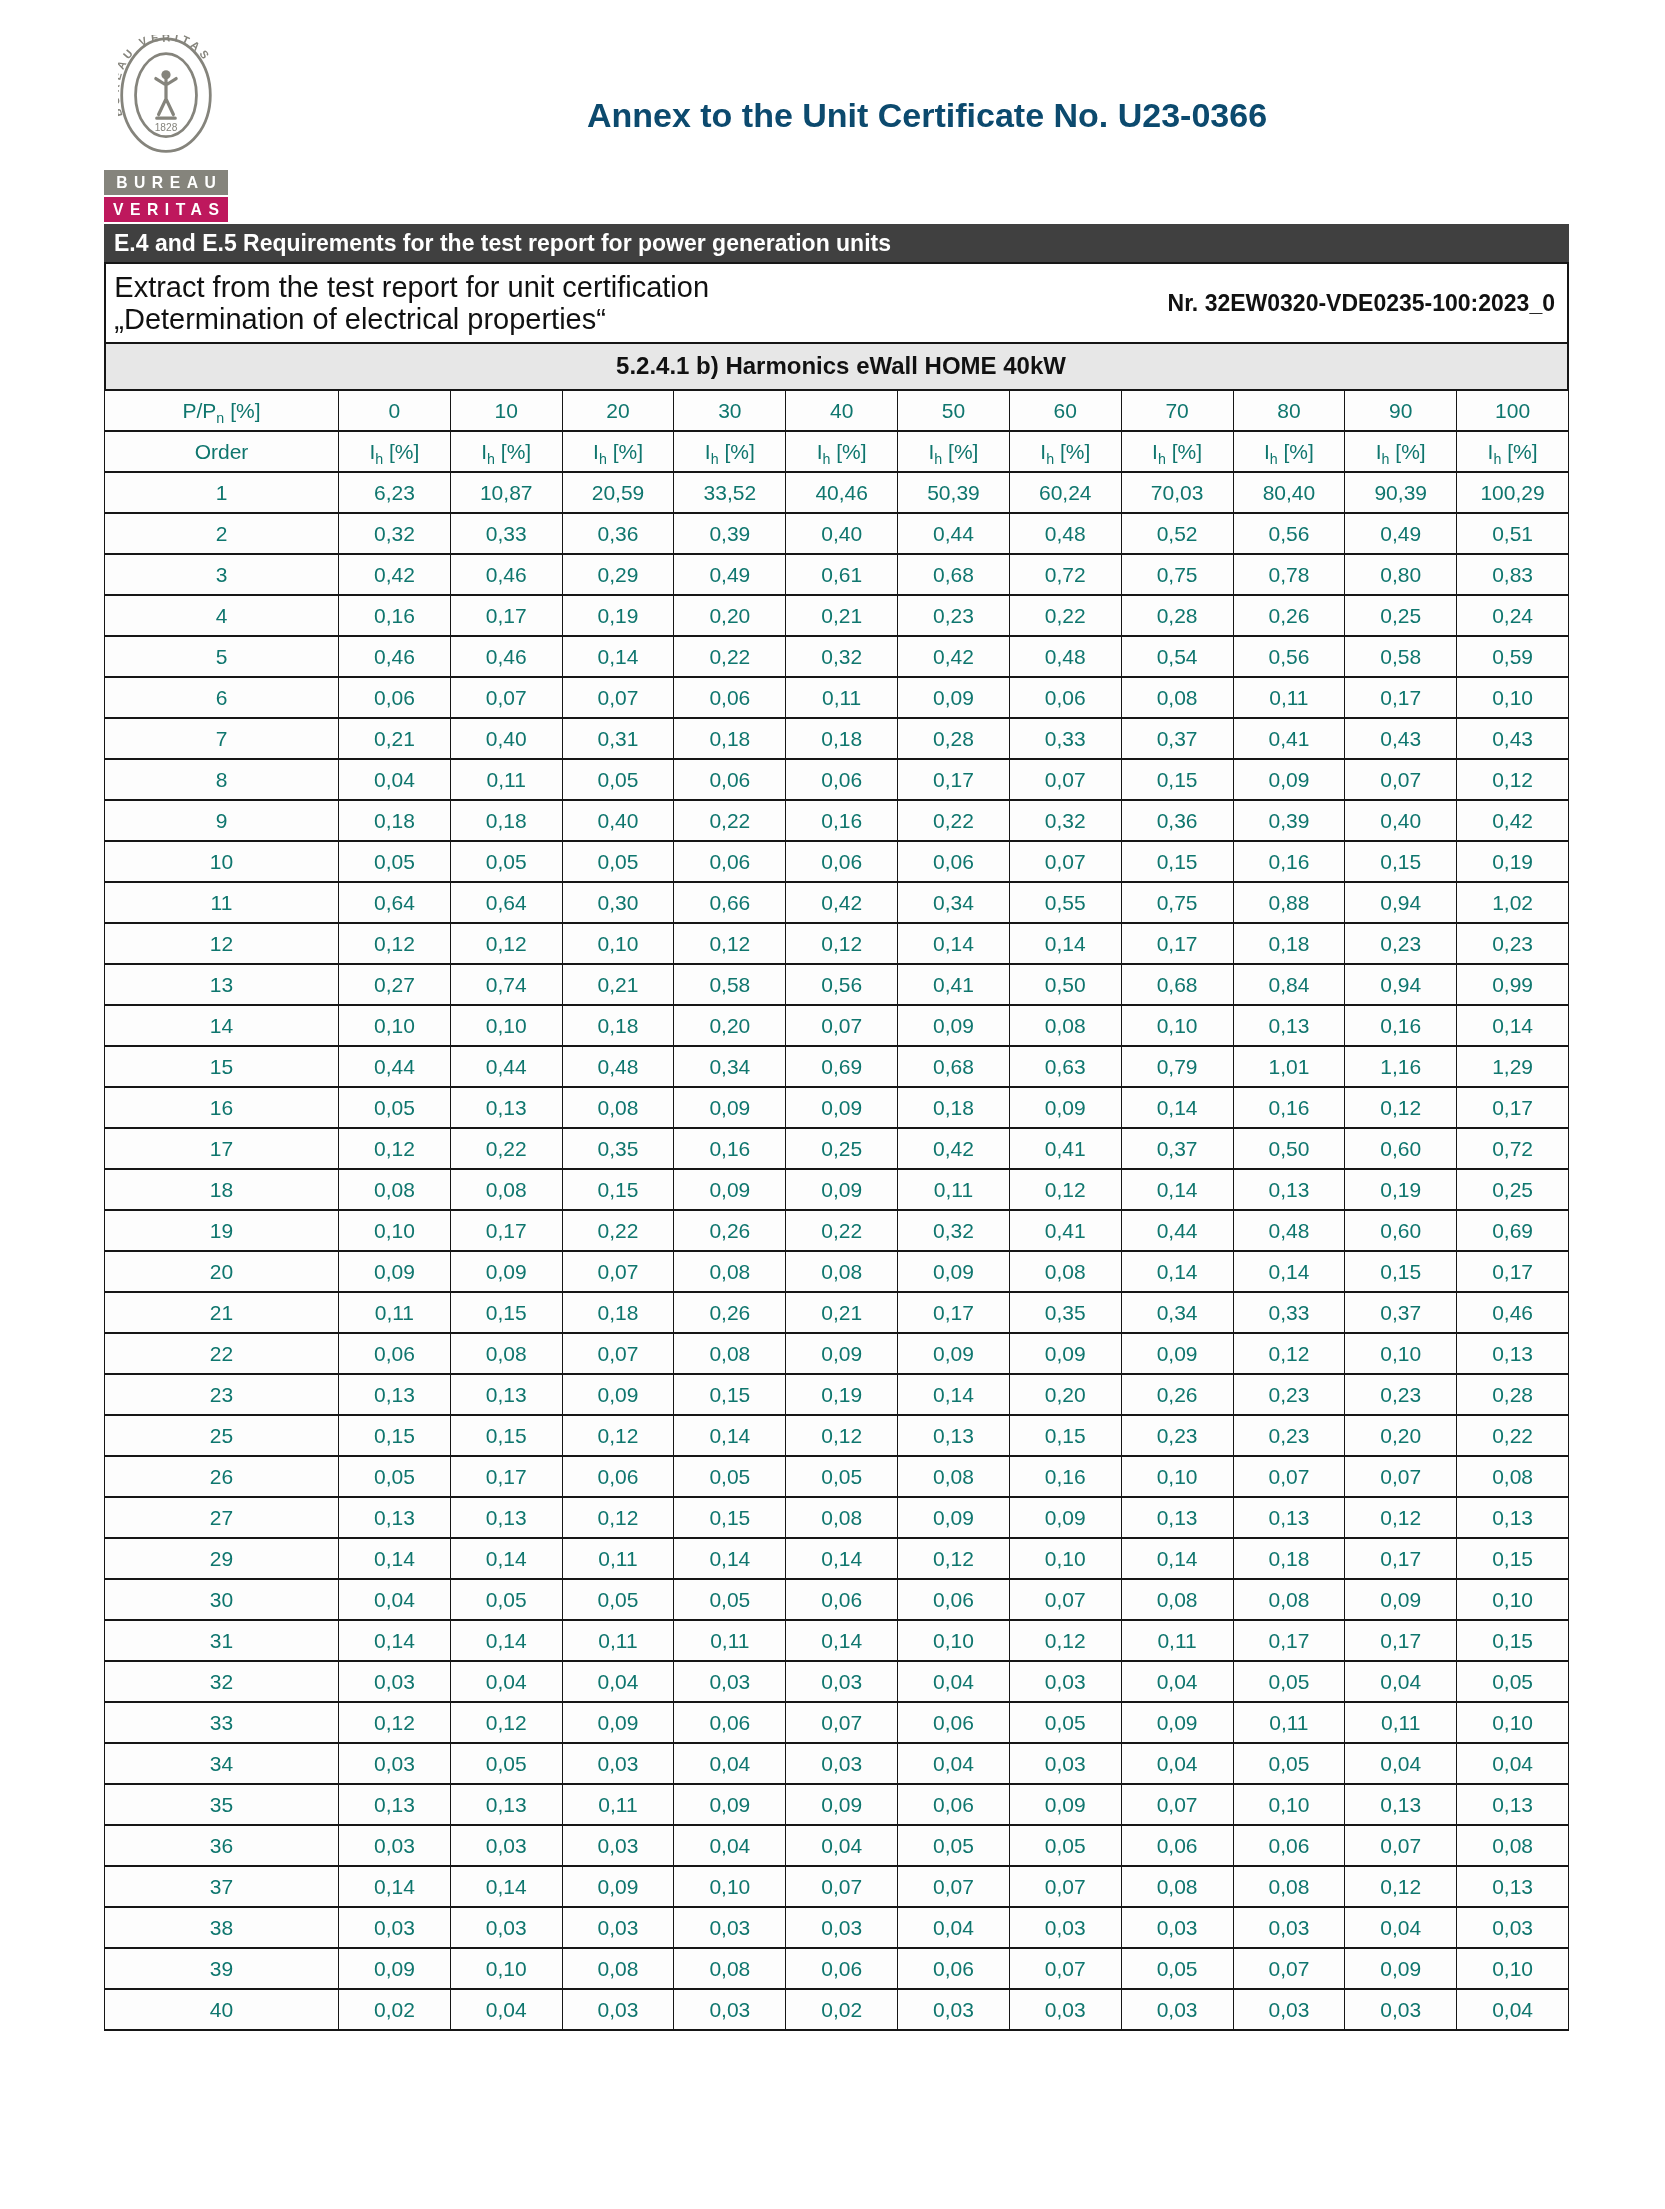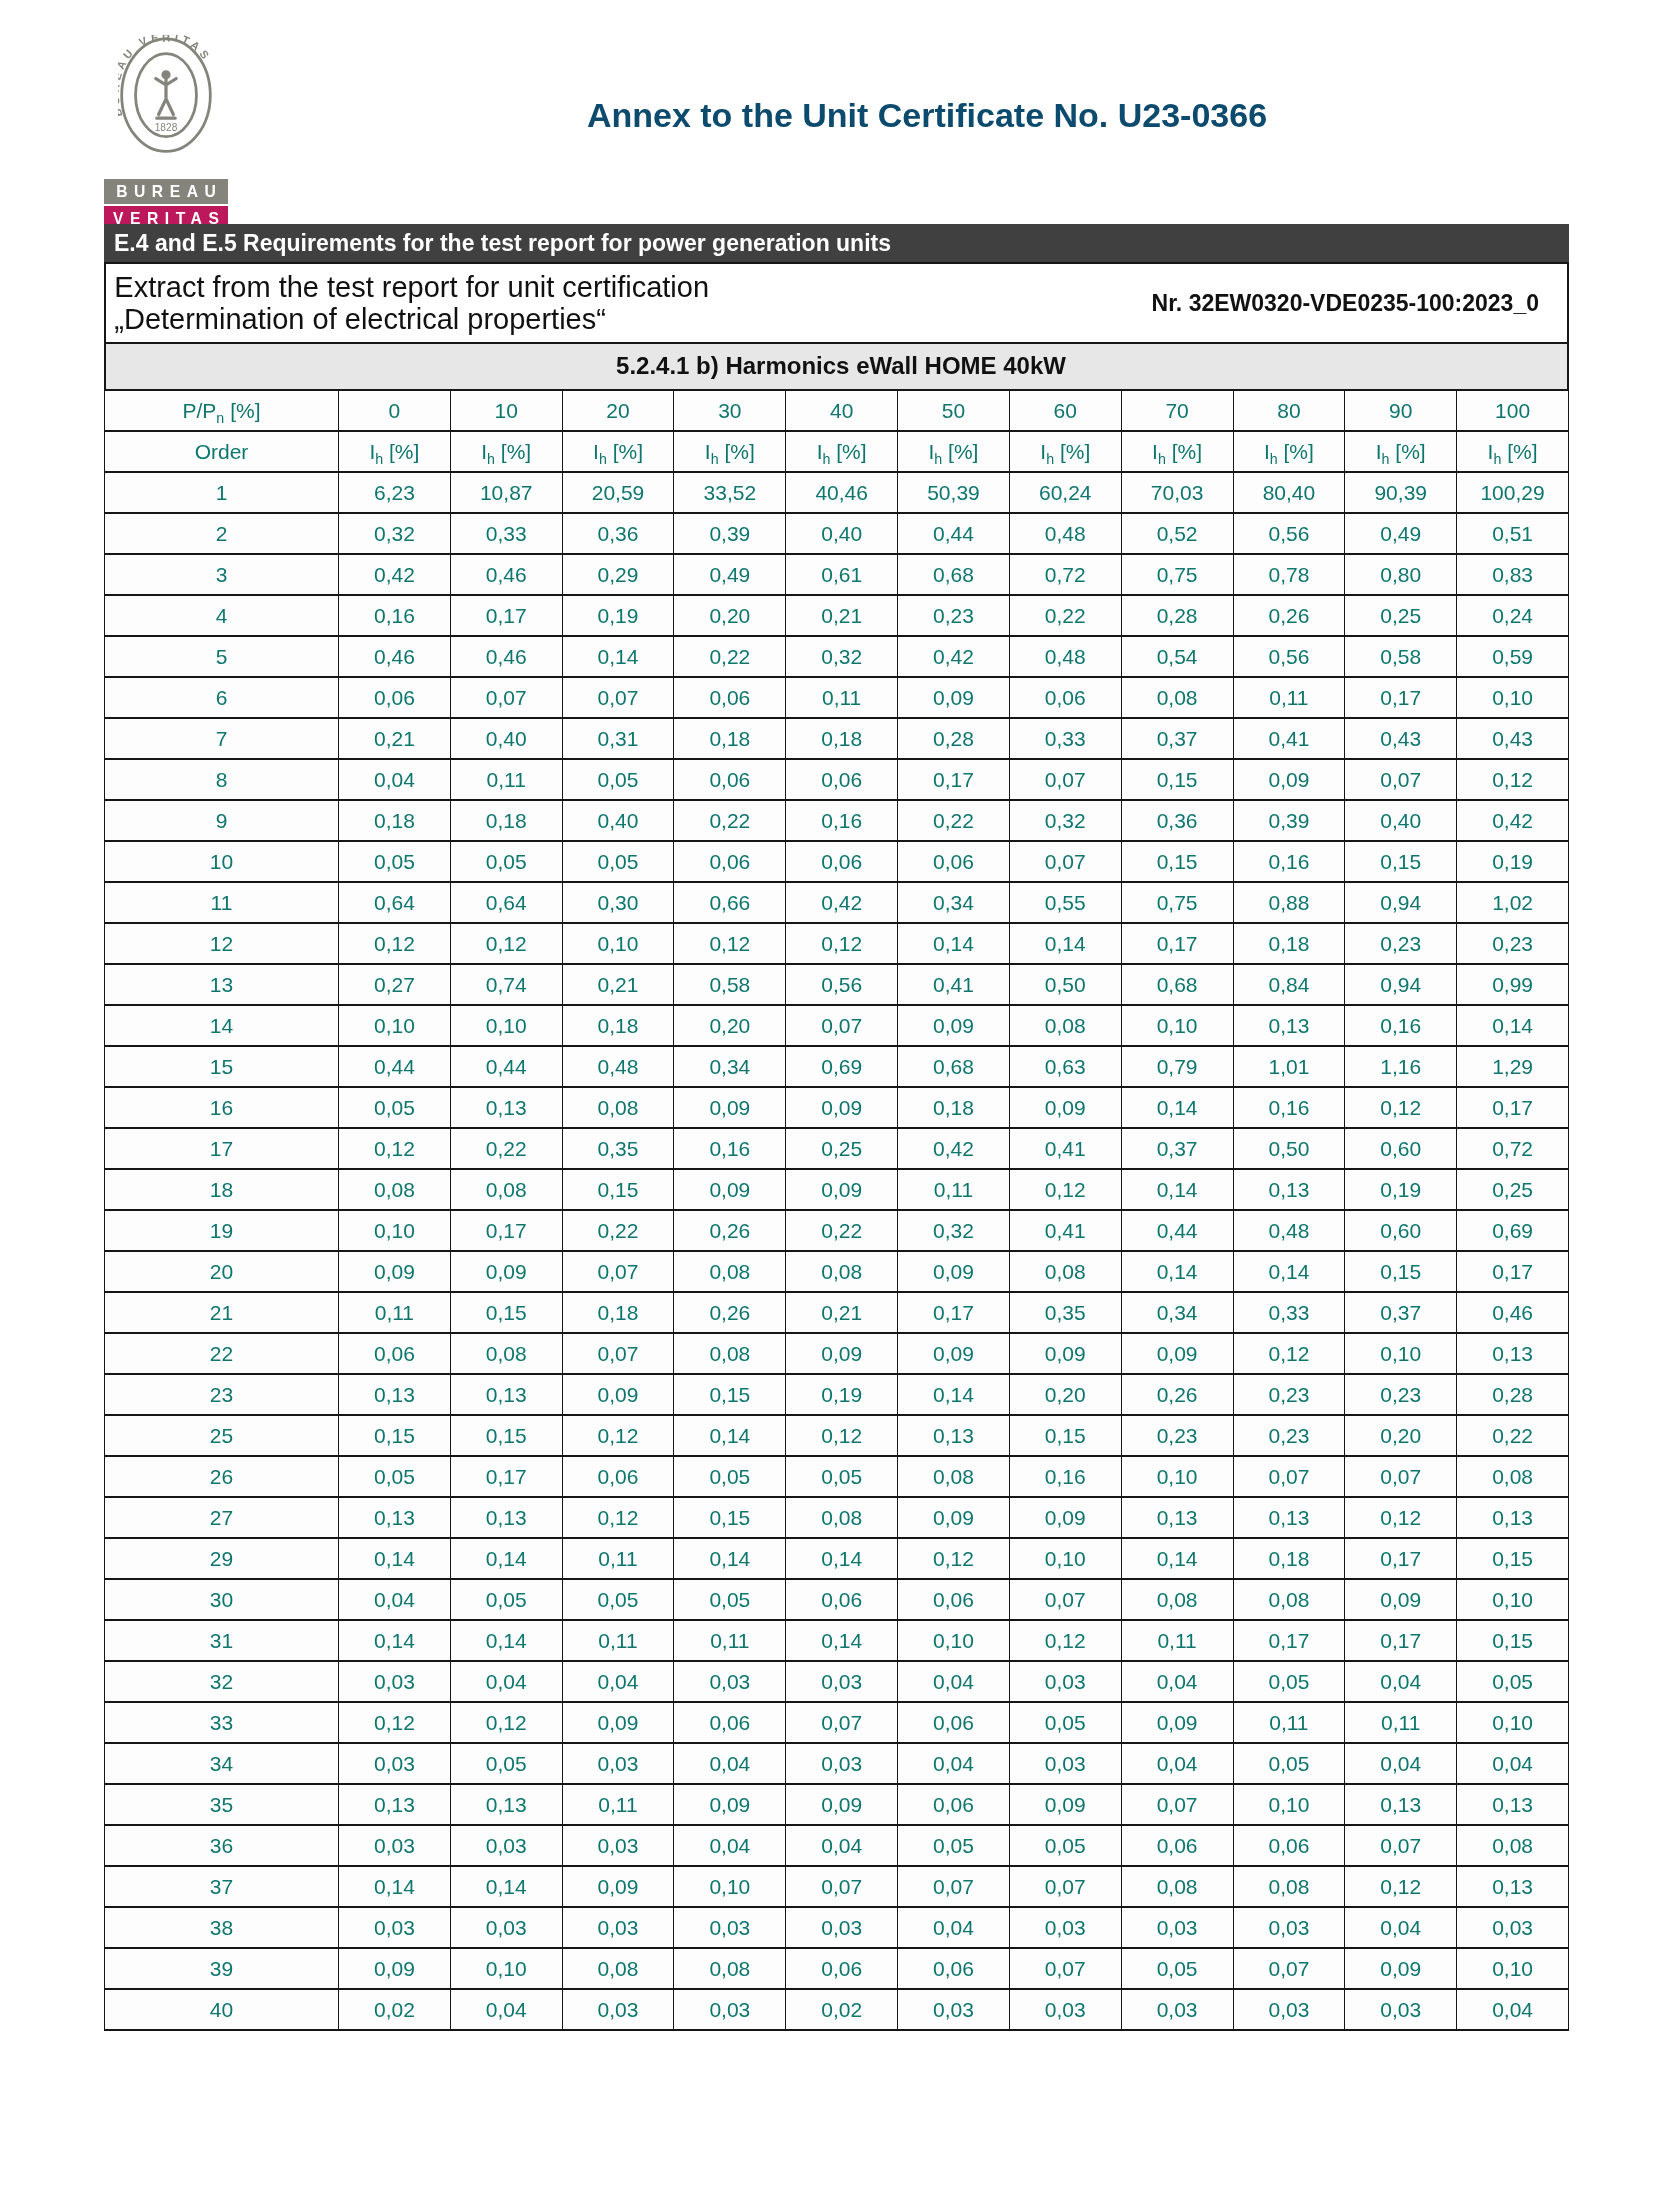--- a/index.html
+++ b/index.html
@@ -3,40 +3,40 @@
 <meta charset="utf-8">
 <style>
   html,body{margin:0;padding:0;background:#ffffff;}
   .page{position:relative;width:1666px;height:2209px;background:#ffffff;
         font-family:"Liberation Sans",sans-serif;color:#111;overflow:hidden;}
 
   
   .logo{position:absolute;left:104px;top:35px;width:124px;}
   .logo svg{display:block;margin:0 auto;}
   .logo-box{height:25px;text-align:center;color:#fff;font-weight:bold;
-            font-size:15.7px;letter-spacing:6.5px;line-height:26px;margin-top:20px;
+            font-size:15.7px;letter-spacing:6.5px;line-height:26px;margin-top:11px;
             text-indent:6.5px;}
   .logo-box.gray{background:#85847c;}
   .logo-box.red{background:#be185d;margin-top:1.8px;}
 
   
   .title{position:absolute;left:378px;top:96px;width:1098px;margin:0;
          text-align:center;font-size:34px;font-weight:bold;color:#0c4a6e;}
 
   
   .banner{position:absolute;left:104px;top:224px;width:1465px;height:38px;
           background:#404040;color:#ffffff;font-weight:bold;font-size:23px;
           line-height:39px;padding-left:10px;box-sizing:border-box;}
 
   
   .extract-box{position:absolute;left:104px;top:262px;width:1465px;height:82px;
                border:2.8px solid #161616;box-sizing:border-box;display:flex;
                justify-content:space-between;align-items:center;}
   .extract-left{padding:3.7px 0 3.7px 8.3px;font-weight:normal;font-size:29px;line-height:32px;}
-  .extract-right{font-weight:bold;font-size:23px;padding-right:28px;white-space:nowrap;}
+  .extract-right{font-weight:bold;font-size:23px;padding-right:12px;white-space:nowrap;}
 
   
   .section-bar{position:absolute;left:104px;top:344px;width:1465px;height:45px;
                background:#e7e7e7;border:2.8px solid #161616;border-top:none;border-bottom:none;
                box-sizing:border-box;font-weight:bold;font-size:24px;line-height:44px;
                padding-left:9px;text-align:center;}
 
   
   .htable{position:absolute;left:104px;top:389px;width:1465px;
           border-collapse:collapse;table-layout:fixed;font-size:21px;color:#0f766e;

